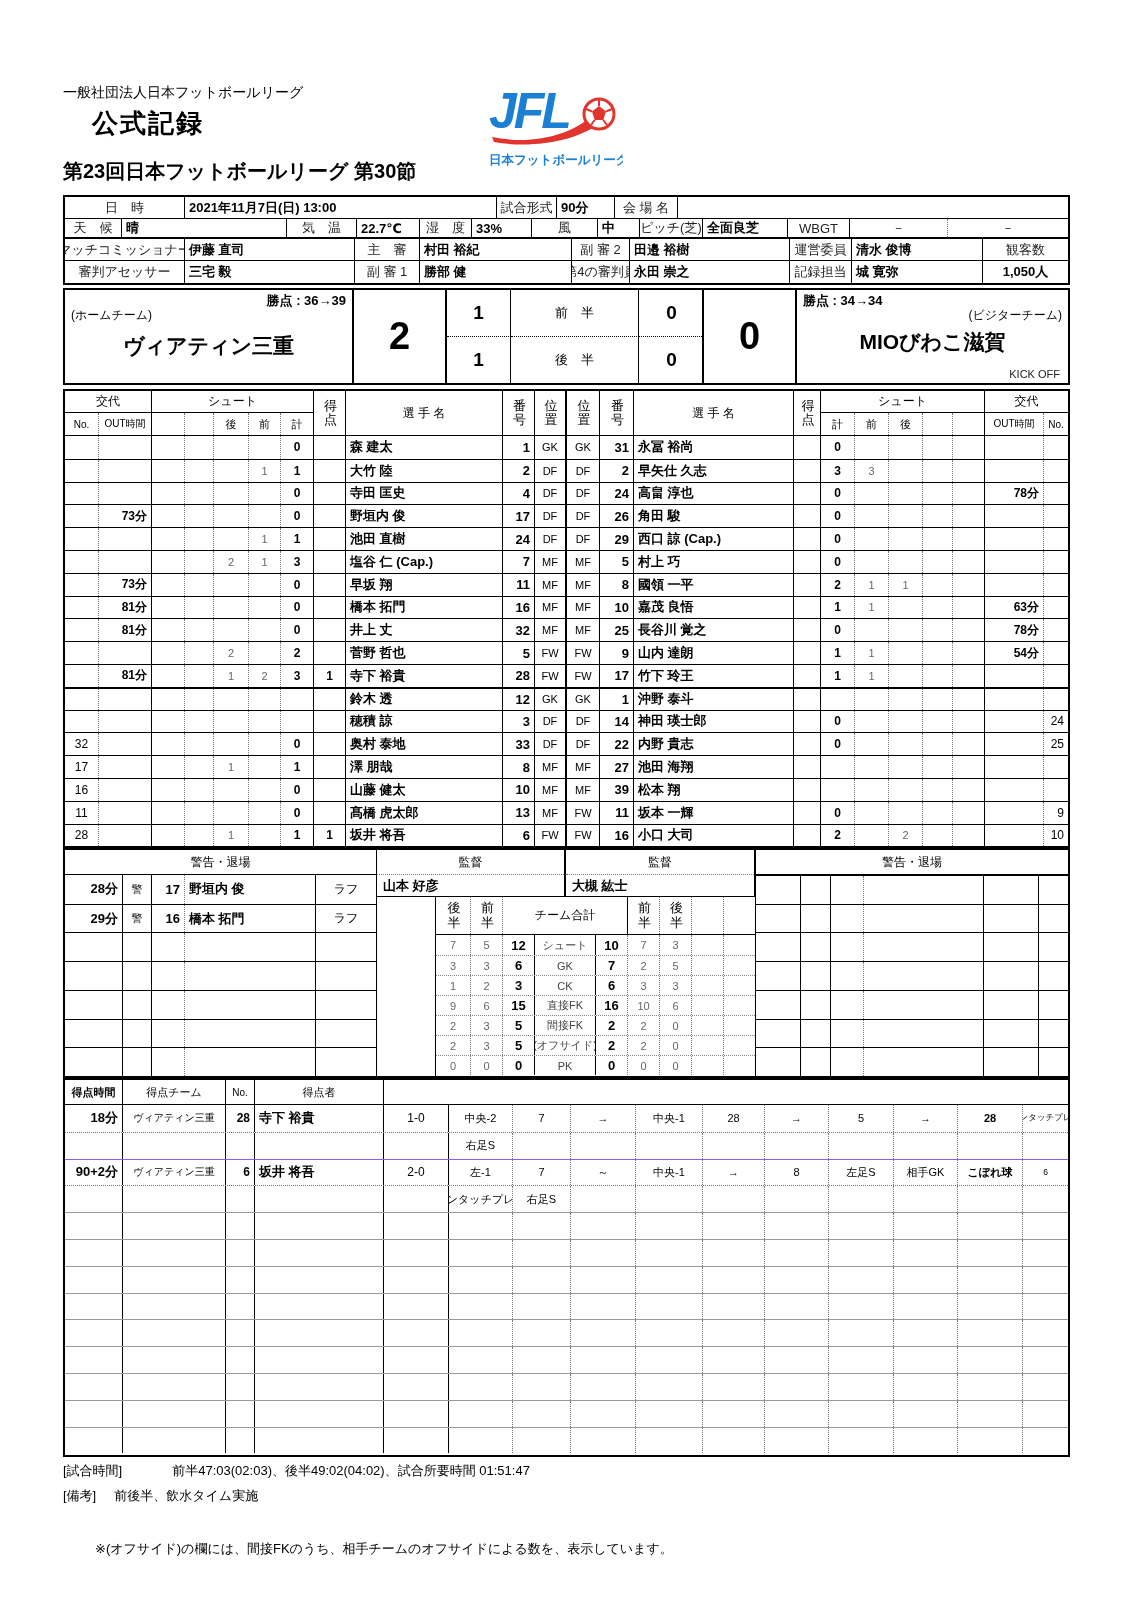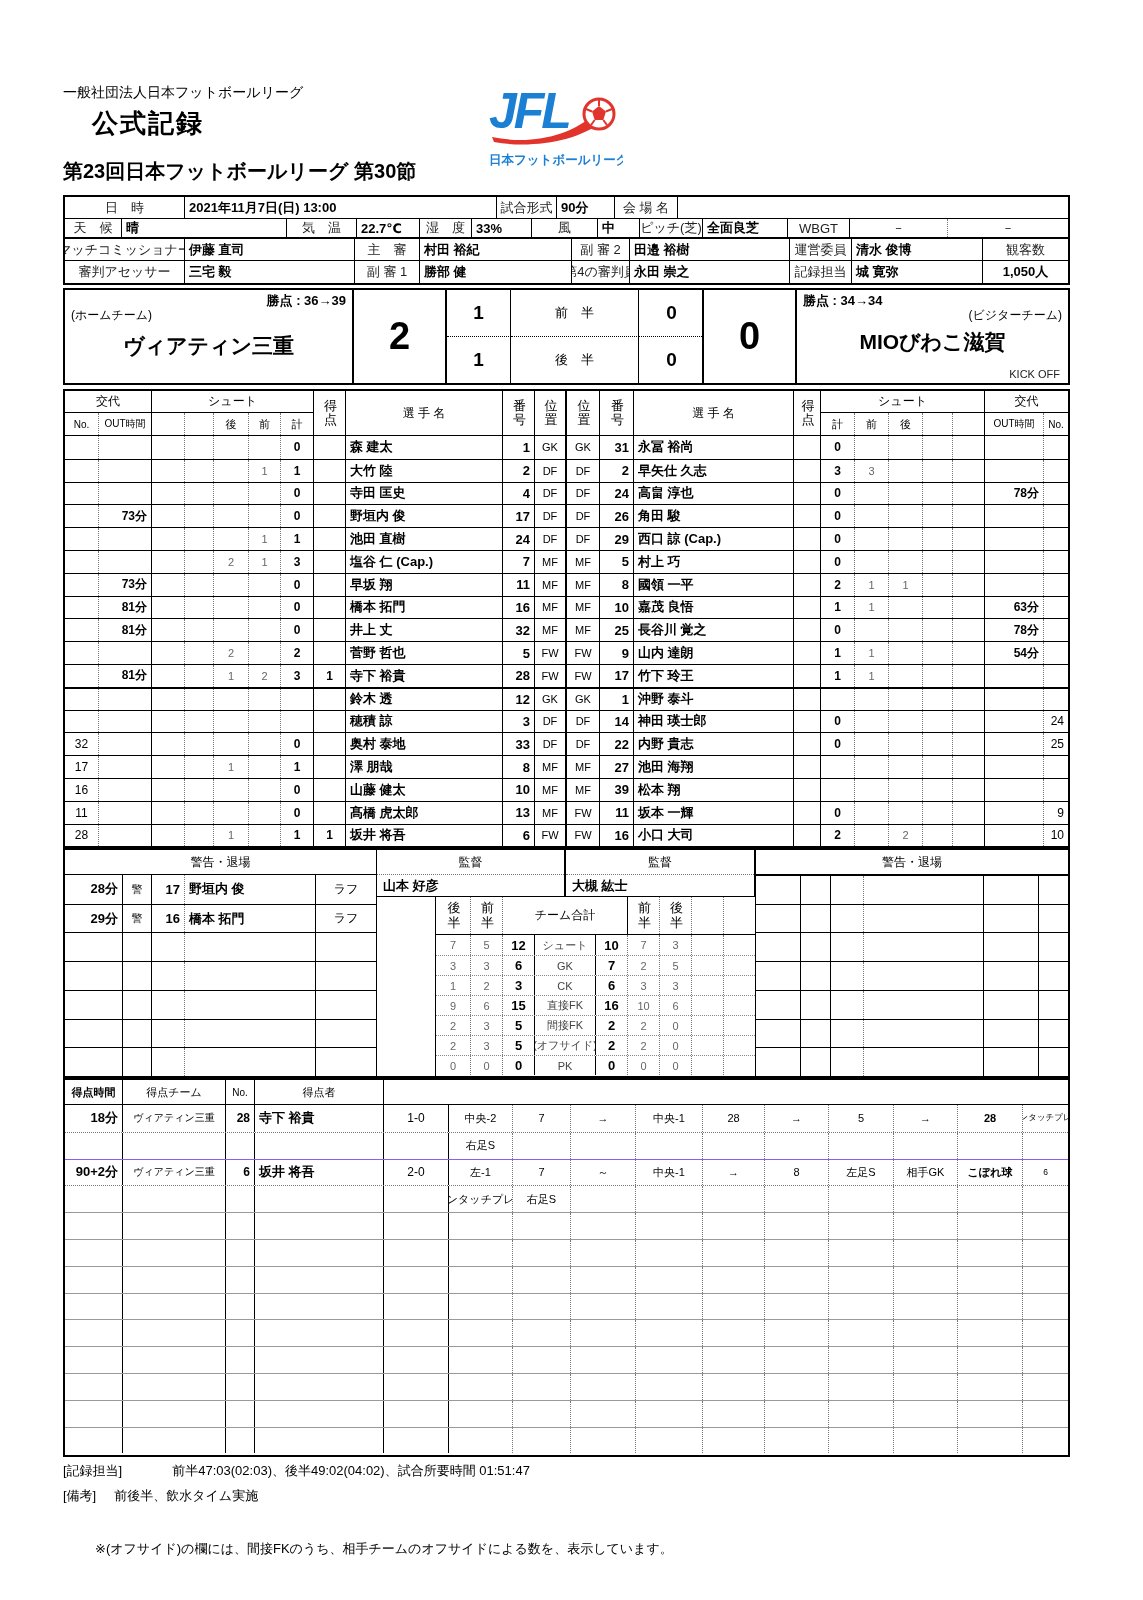--- a/index.html
+++ b/index.html
@@ -1138,21 +1138,21 @@
           <div class="c d f11"></div>
           <div class="c d f11"></div>
           <div class="c d f11"></div>
           <div class="c d b f11"></div>
           <div class="c f9"></div>
         </div>
       </div>
   </div>
 
   <div class="fline" style="top:1462px">
-    <span>[記録担当]</span>
+    <span>[試合時間]</span>
     <span style="margin-left:50px">前半47:03(02:03)、後半49:02(04:02)、試合所要時間 01:51:47</span>
   </div>
   <div class="fline" style="top:1487px">
     <span>[備考]</span>
     <span style="margin-left:18px">前後半、飲水タイム実施</span>
   </div>
   <div class="abs f13" style="left:95px;top:1540px">※(オフサイド)の欄には、間接FKのうち、相手チームのオフサイドによる数を、表示しています。</div>
 
 </div>
 

